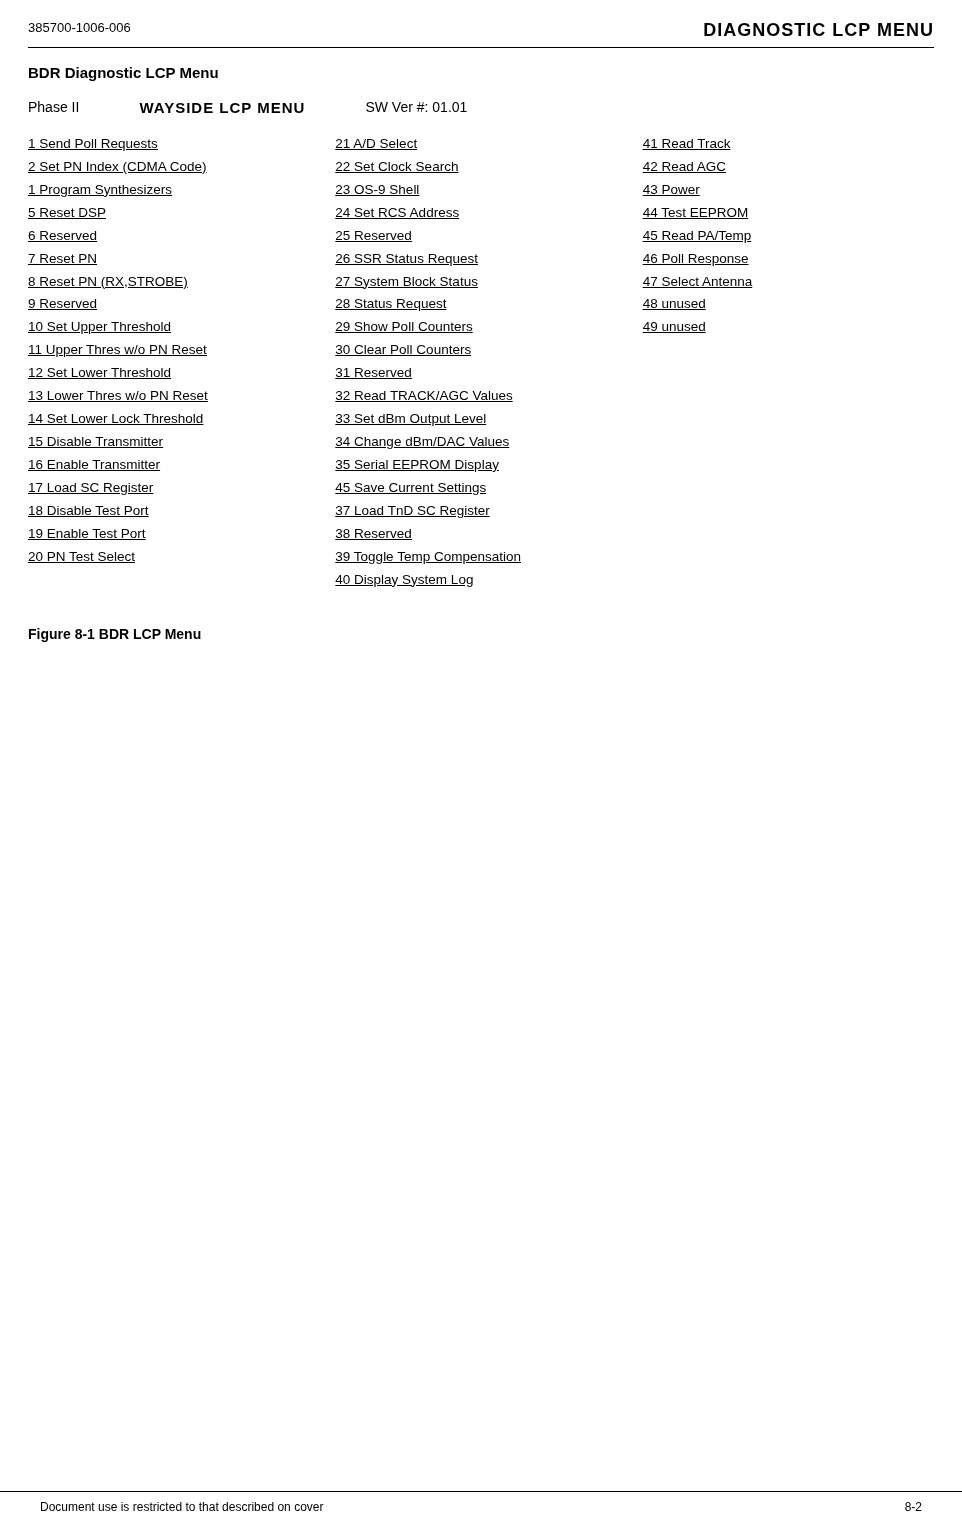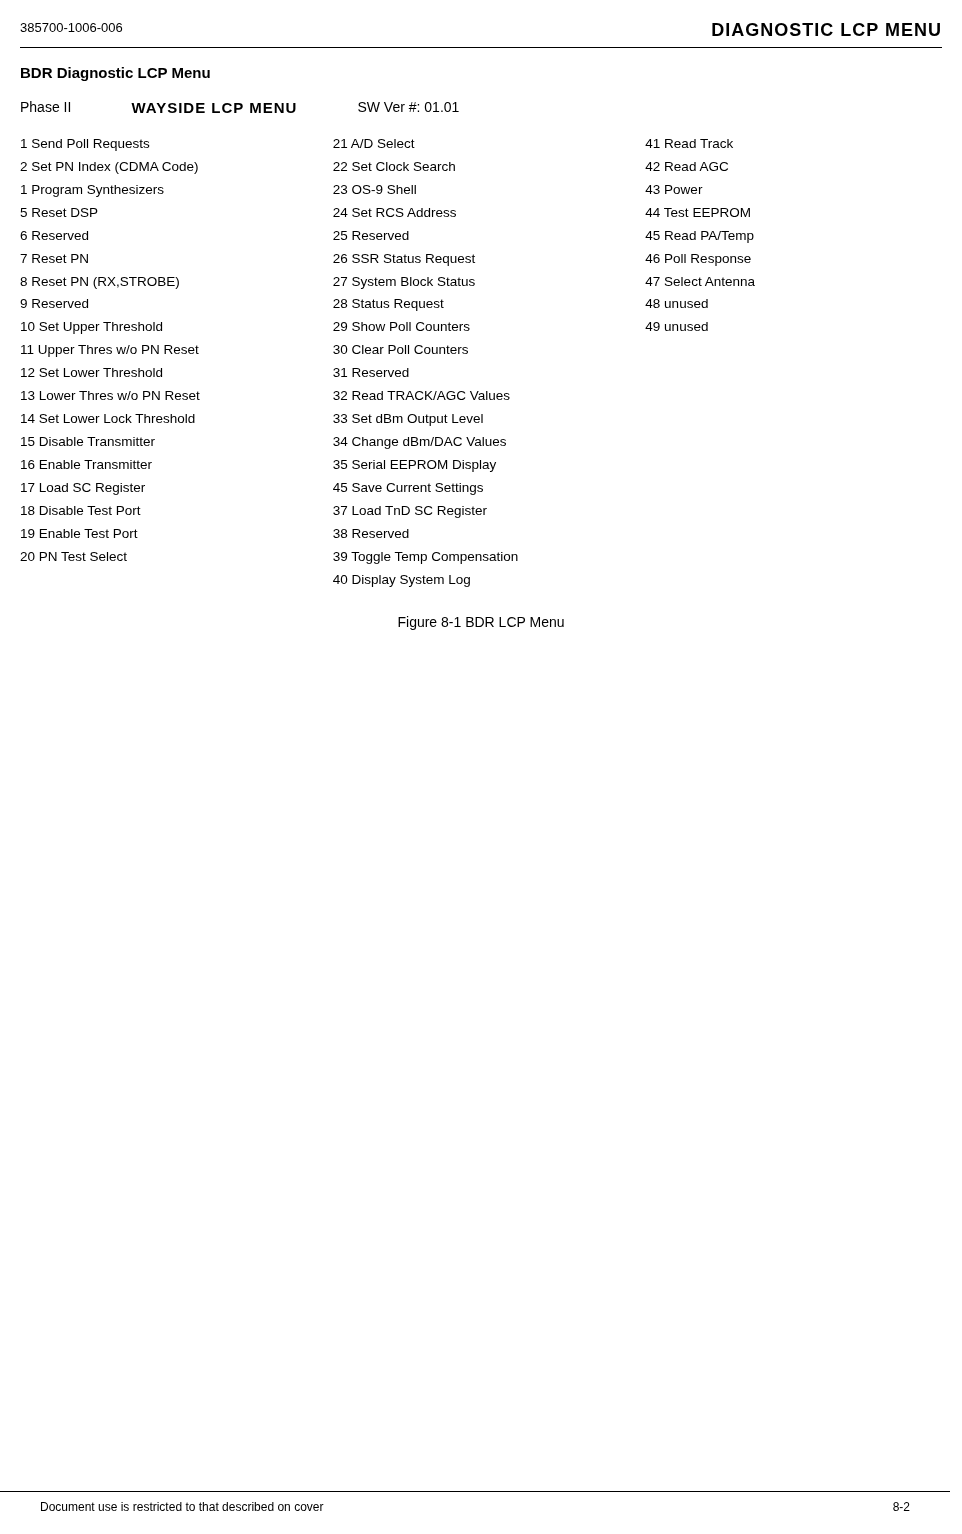--- a/index.html
+++ b/index.html
@@ -12,21 +12,21 @@
       min-height: 1534px;
       background: #ffffff;
       font-family: Arial, Helvetica, sans-serif;
       font-size: 14px;
       color: #000000;
       position: relative;
     }
     .page-container {
       width: 962px;
       min-height: 1534px;
-      padding: 20px 20px;
+      padding: 20px 28px;
       position: relative;
     }
     .header-row {
       display: flex;
       justify-content: space-between;
       align-items: flex-start;
       border-bottom: 1px solid #000;
       padding-bottom: 6px;
       margin-bottom: 16px;
     }
@@ -56,46 +56,47 @@
       font-weight: bold;
       font-size: 15px;
       letter-spacing: 1px;
     }
     .sw-ver {
       font-size: 14px;
     }
     .menu-columns {
       display: flex;
       gap: 16px;
-      margin-bottom: 24px;
+      margin-bottom: 36px;
+      text-decoration: underline;
     }
     .menu-col {
       flex: 1;
       display: flex;
       flex-direction: column;
       gap: 2px;
       padding-right: 10px;
     }
     .menu-item {
       font-size: 13.5px;
       line-height: 1.55;
       white-space: nowrap;
     }
     .figure-caption {
-      text-align: center;
-      font-weight: normal;
+      text-align: left;
+      font-weight: bold;
       font-size: 14px;
       margin-top: 12px;
       margin-bottom: 30px;
     }
     .footer-row {
       position: absolute;
       bottom: 20px;
       left: 0;
-      right: 12px;
+      right: 0;
       display: flex;
       justify-content: space-between;
       align-items: center;
       padding: 0 40px;
       border-top: 1px solid #000;
       padding-top: 8px;
     }
     .footer-text {
       font-size: 12px;
     }

